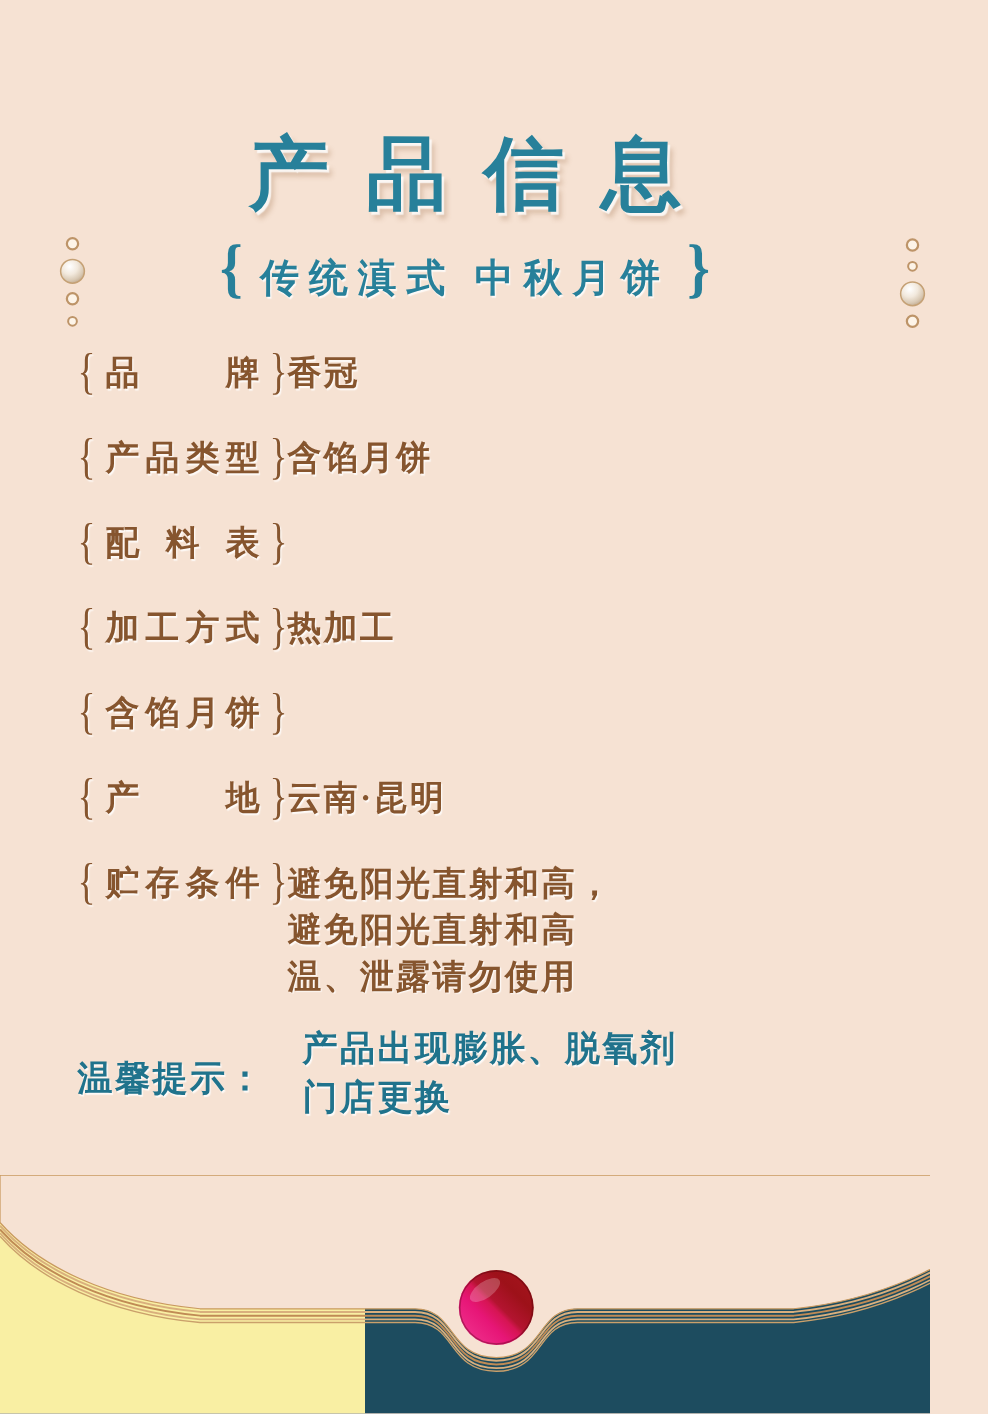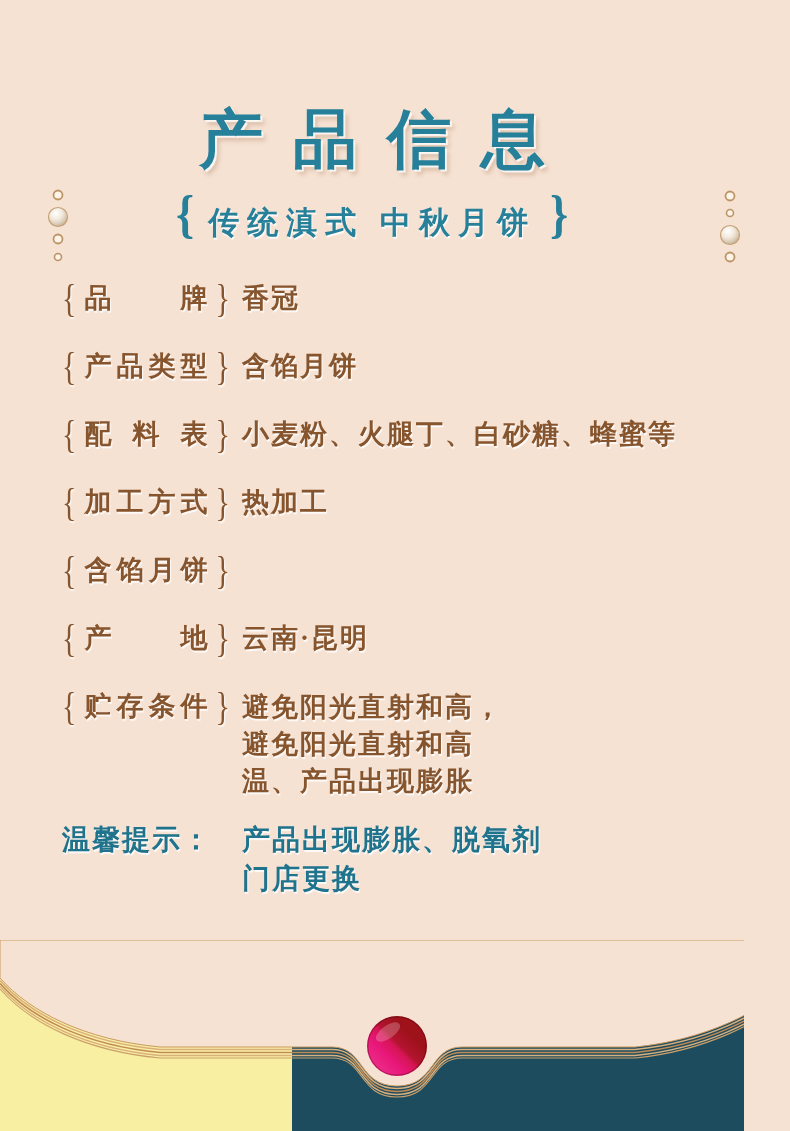--- a/index.html
+++ b/index.html
@@ -89,37 +89,37 @@
     font-weight: normal;
     transform: scaleY(1.35);
     line-height: 1;
   }
   .label-inner {
     flex: 1;
     text-align: justify;
     text-align-last: justify;
     padding: 0 8px;
   }
-  .info-value { margin-left: 12px; letter-spacing: 2px; }
+  .info-value { letter-spacing: 2px; }
   .value-lines div { line-height: 37px; letter-spacing: 2px; }
 
   
   .tips {
     position: absolute;
     top: 821px;
     left: 62px;
     width: 690px;
     display: flex;
     align-items: flex-start;
     color: #20738c;
     font-size: 28px;
     font-weight: bold;
     text-shadow: 1px 1.5px 1px rgba(255,255,255,0.85);
   }
-  .tips-label { width: 168px; flex: 0 0 168px; line-height: 38px; letter-spacing: 2px; }
+  .tips-label { width: 168px; flex: 0 0 168px; line-height: 38px; letter-spacing: 2px; margin-top: 24px; }
   .tips-lines { margin-left: 12px; }
   .tips-lines div { line-height: 38.5px; letter-spacing: 2px; }
 
   
   .bottom-deco {
     position: absolute;
     left: 0;
     top: 940px;
     width: 790px;
     height: 191px;
@@ -187,21 +187,20 @@
       </span>
       <span class="info-value">含馅月饼</span>
     </div>
 
     <div class="info-row">
       <span class="info-label">
         <span class="brace">{</span>
         <span class="label-inner">配料表</span>
         <span class="brace">}</span>
       </span>
-      <span class="info-value">小麦粉、火腿丁、白砂糖、蜂蜜等</span>
     </div>
 
     <div class="info-row">
       <span class="info-label">
         <span class="brace">{</span>
         <span class="label-inner">加工方式</span>
         <span class="brace">}</span>
       </span>
       <span class="info-value">热加工</span>
     </div>
@@ -225,21 +224,21 @@
 
     <div class="info-row multiline">
       <span class="info-label">
         <span class="brace">{</span>
         <span class="label-inner">贮存条件</span>
         <span class="brace">}</span>
       </span>
       <span class="info-value value-lines">
         <div>避免阳光直射和高，</div>
         <div>避免阳光直射和高</div>
-        <div>温、产品出现膨胀</div>
+        <div>温、泄露请勿使用</div>
       </span>
     </div>
 
   </div>
 
   <div class="tips">
     <span class="tips-label">温馨提示：</span>
     <span class="tips-lines">
       <div>产品出现膨胀、脱氧剂</div>
       <div>门店更换</div>

